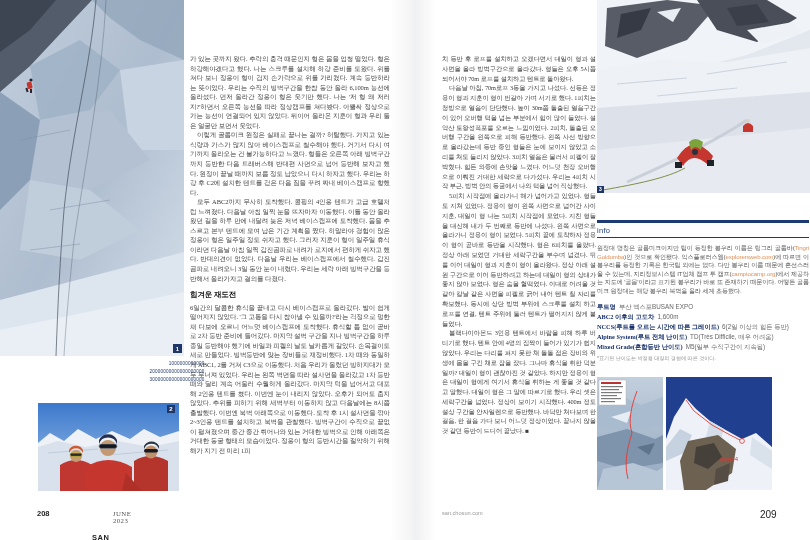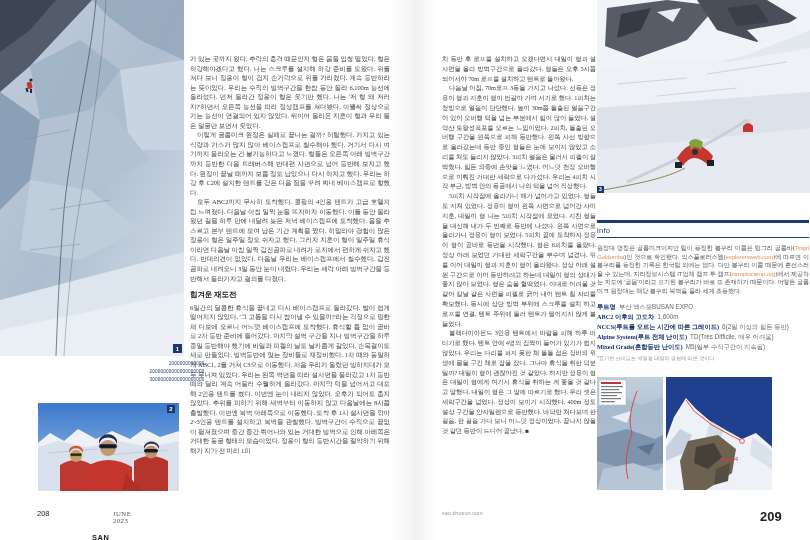--- a/index.html
+++ b/index.html
@@ -10,21 +10,21 @@
   .photo{position:absolute;overflow:hidden;background:#dfe5ec;}
   .photo svg{display:block;}
   
   .col{
     position:absolute;overflow:hidden;text-align:justify;color:#3c3c3c;
     font-size:6.5px;line-height:9.55px;letter-spacing:-0.1px;
   }
   .col p{margin:0;}
   .col p.ind{text-indent:7px;}
   .col h3{
-    margin:7px 0 3px 0;font-family:Liberation Sans, sans-serif;
+    margin:7px 0 3px 0;font-family:Liberation Serif, serif;
     font-size:7.6px;color:#111;letter-spacing:-0.2px;
   }
   
   .badge{
     position:absolute;width:9px;height:9px;background:#1e3668;color:#fff;
     font-family:"Liberation Sans", sans-serif;font-size:6px;font-weight:bold;
     display:flex;align-items:center;justify-content:center;line-height:1;
   }
   
   #captions{
@@ -42,25 +42,25 @@
   .info-p{
     font-size:6.1px;line-height:8.55px;color:#555;text-align:justify;
     margin:6px 0 7px 0;letter-spacing:-0.1px;
   }
   .info-p .link{color:#e0905a;}
   .spec{font-size:6.3px;line-height:9.9px;color:#666;white-space:nowrap;overflow:hidden;}
   .spec .term{font-family:"Liberation Serif", serif;font-weight:bold;color:#17306b;margin-right:3px;}
   .footnote{font-size:5.1px;color:#8a8a8a;margin-top:3px;}
   
   .footer{position:absolute;top:509px;font-family:"Liberation Sans", sans-serif;color:#222;}
-  #footer-left .pageno{font-weight:normal;font-size:7.5px;position:absolute;left:37px;top:0;}
+  #footer-left .pageno{font-weight:bold;font-size:7.5px;position:absolute;left:37px;top:0;}
   #footer-left .mag{font-weight:bold;font-size:7.5px;position:absolute;left:92px;top:0;letter-spacing:0.5px;margin-top:24px;}
   #footer-left .issue{font-family:"Liberation Serif", serif;font-size:6.8px;color:#555;position:absolute;left:113px;top:0.5px;letter-spacing:0.4px;}
   #footer-right .site{font-size:5.6px;color:#999;position:absolute;left:442px;top:1px;}
-  #footer-right .pageno{font-weight:bold;font-size:13px;position:absolute;left:760px;top:0;}
+  #footer-right .pageno{font-weight:normal;font-size:10px;position:absolute;left:760px;top:0;}
   
   #spine{
     position:absolute;left:390px;top:0;width:46px;height:540px;pointer-events:none;
     background:linear-gradient(90deg, rgba(0,0,0,0) 0%, rgba(40,50,70,0.05) 45%, rgba(40,50,70,0.07) 55%, rgba(0,0,0,0) 100%);
   }
   .svgtext{font-family:"Liberation Sans", sans-serif;}
 </style>
 </head>
 <body>
 

